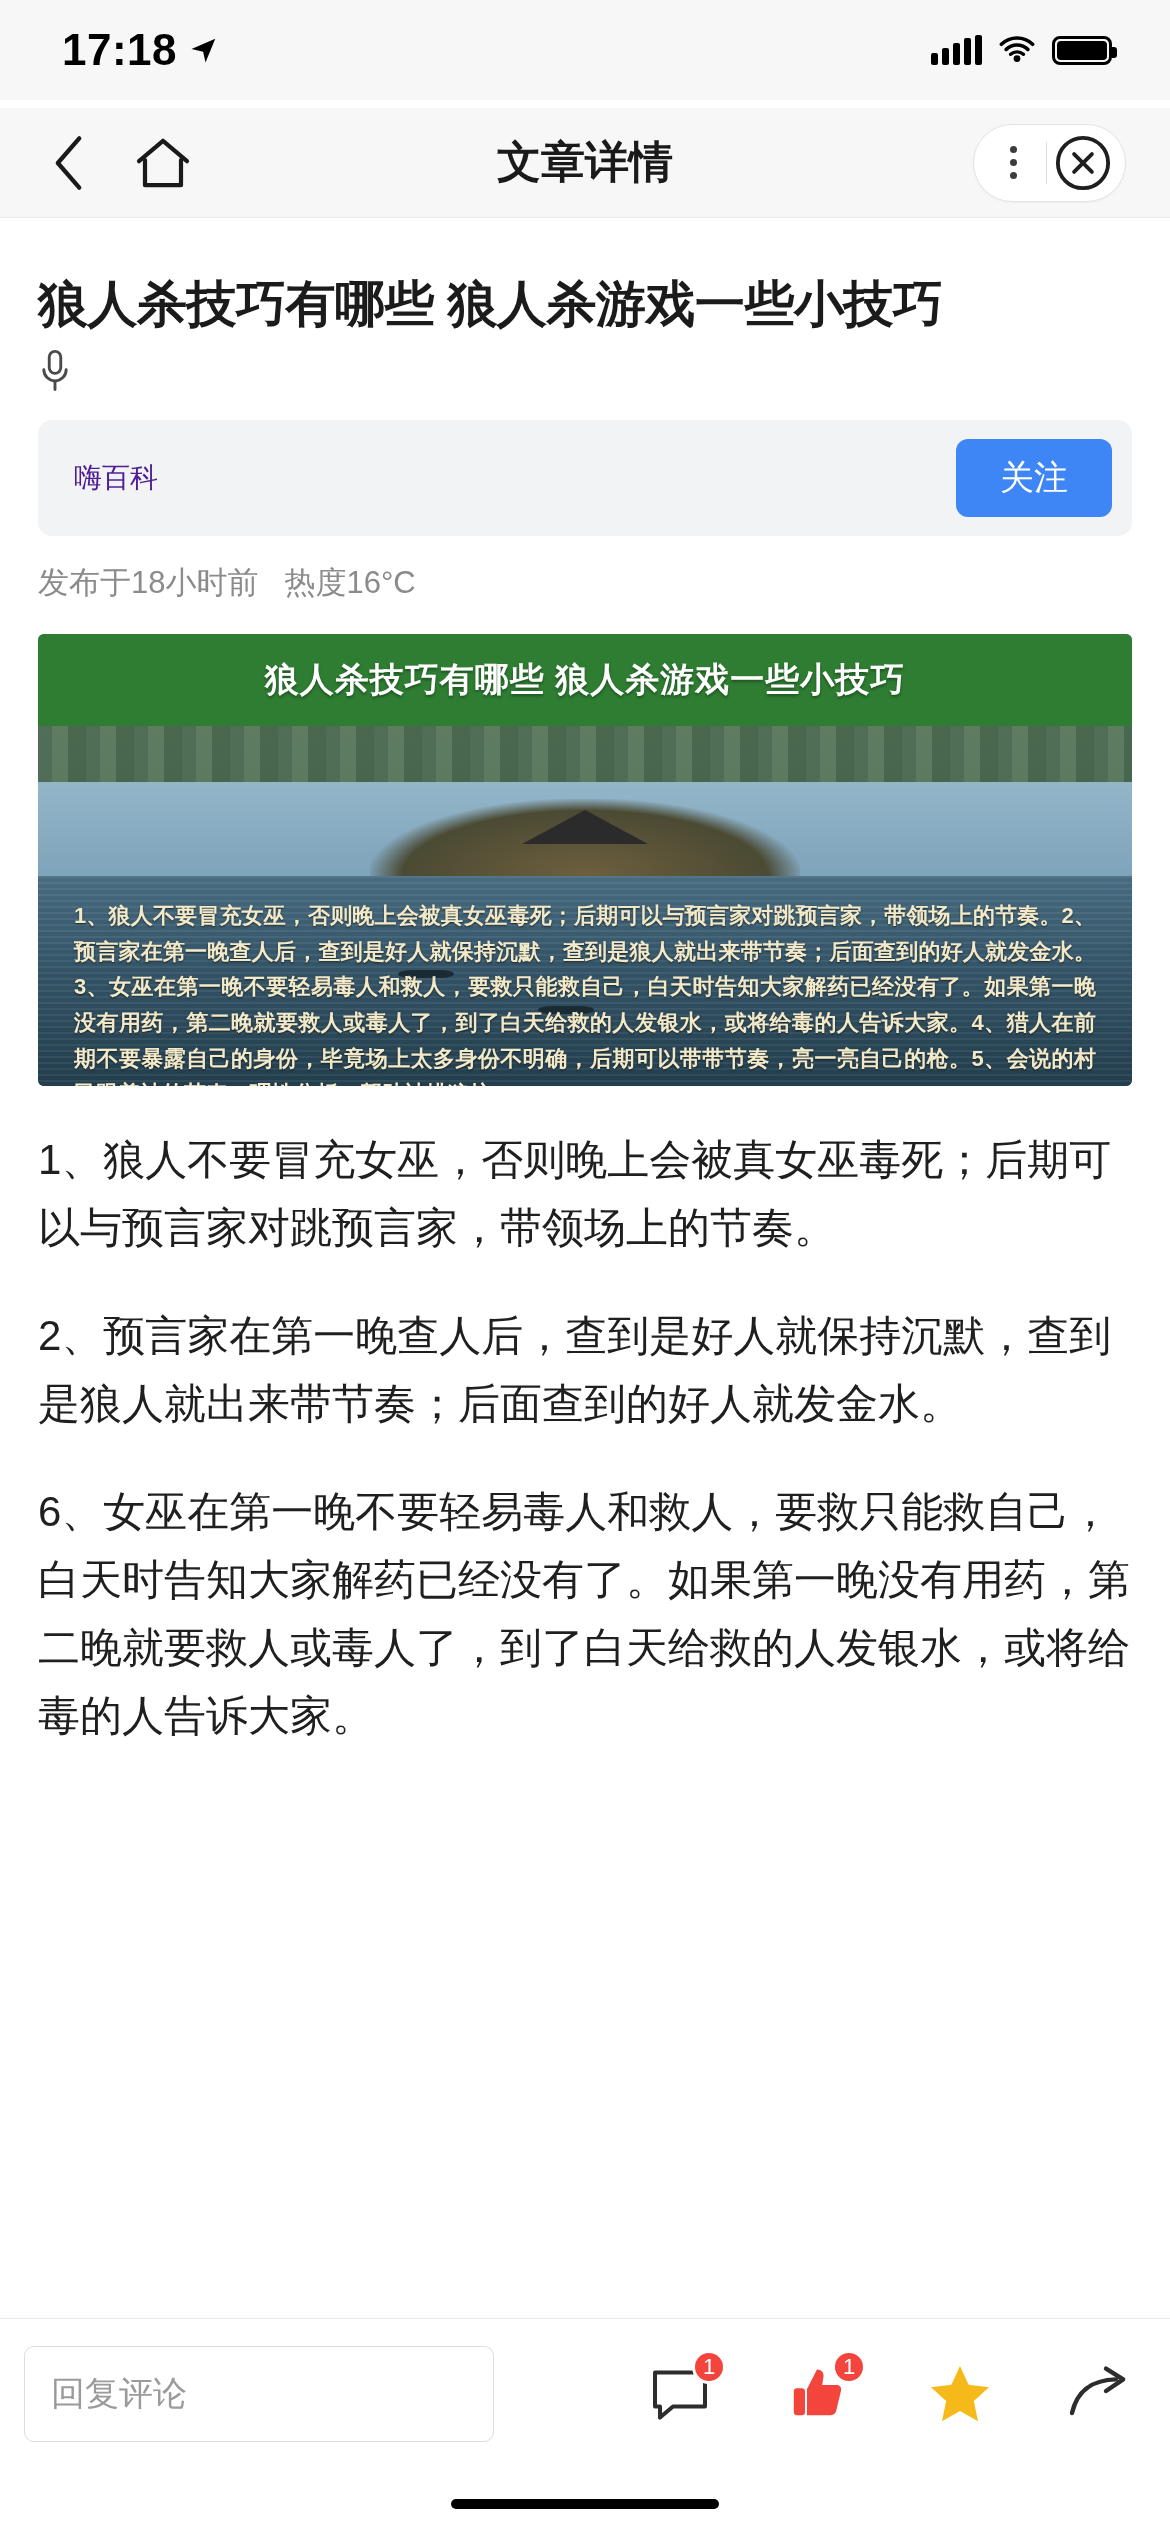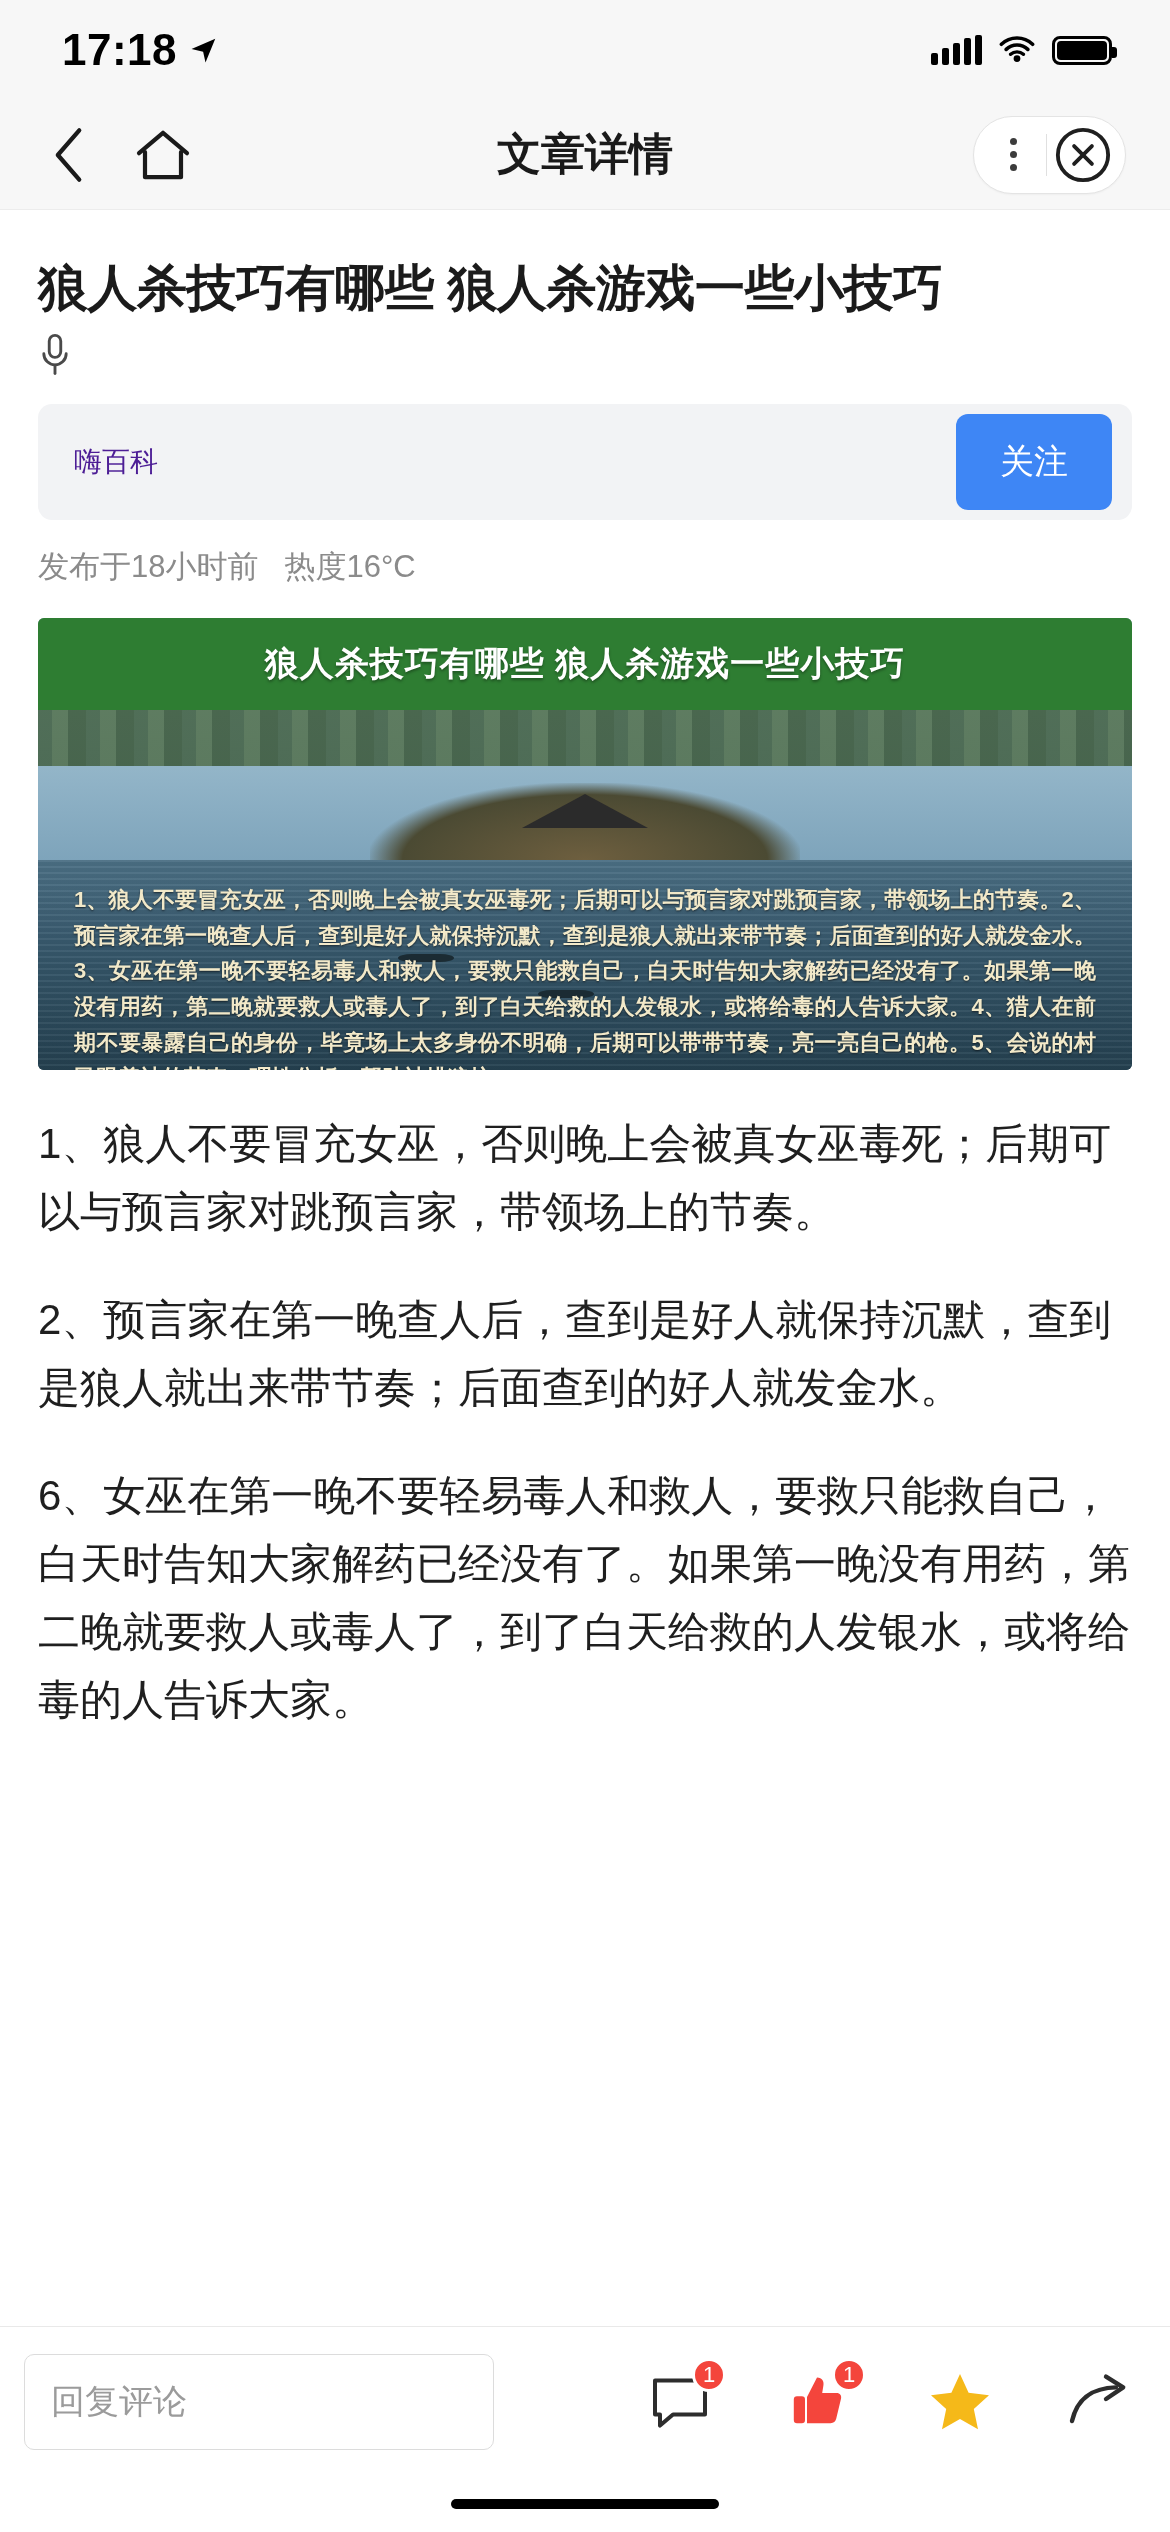--- a/index.html
+++ b/index.html
@@ -10,20 +10,21 @@
     font-family: "Liberation Sans", sans-serif;
     overflow: hidden;
   }
   .phone {
     position: relative;
     width: 1170px;
     height: 2532px;
     background: #ffffff;
     display: flex;
     flex-direction: column;
+    gap: 8px;
   }
 
   
   .statusbar {
     height: 100px;
     background: #f7f7f7;
     display: flex;
     align-items: center;
     justify-content: space-between;
     padding: 0 58px 0 62px;
@@ -185,21 +186,21 @@
     color: #4c1d95;
     font-weight: 400;
   }
   .follow-btn {
     margin-left: auto;
     background: #3e86f5;
     color: #fff;
     font-size: 34px;
     border-radius: 12px;
     width: 156px;
-    height: 96px;
+    height: 78px;
     display: flex;
     align-items: center;
     justify-content: center;
     border: none;
     font-family: "Liberation Sans", sans-serif;
   }
   .meta-row {
     margin-top: 26px;
     display: flex;
     align-items: center;

